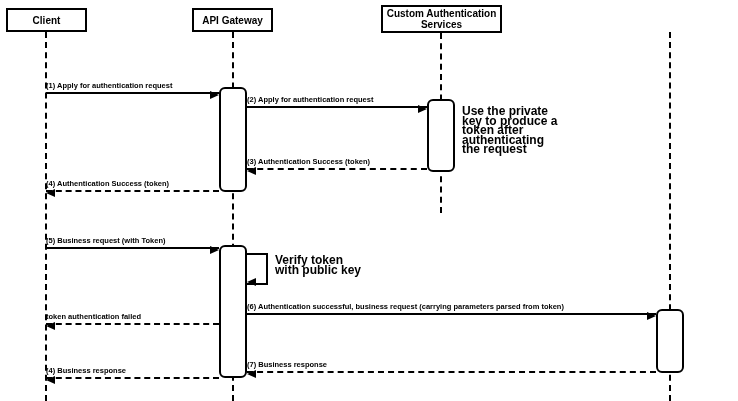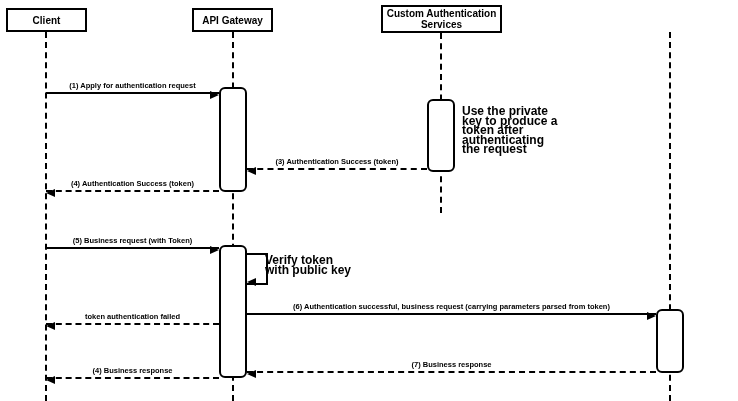--- a/index.html
+++ b/index.html
@@ -19,21 +19,21 @@
     position: absolute; width: 0;
     border-left: 2px dashed #000; z-index: 1;
   }
   .activation {
     position: absolute; box-sizing: border-box; width: 28px;
     border: 2px solid #000; border-radius: 6px; background: #fff; z-index: 2;
   }
   .message { position: absolute; z-index: 4; }
   .msg-label {
     font-weight: bold; font-size: 7.5px; line-height: 11px; height: 11px;
-    text-align: center; white-space: nowrap;
+    text-align: left; white-space: nowrap;
   }
   .msg-line { position: relative; height: 0; border-top: 2px solid #000; margin-top: 1px; }
   .msg-line.dashed { border-top-style: dashed; }
   .arrow {
     position: absolute; width: 0; height: 0;
     border-top: 4px solid transparent; border-bottom: 4px solid transparent;
     top: -3px;
   }
   .arrow.right { right: 0; border-left: 9px solid #000; }
   .arrow.left  { left: 0;  border-right: 9px solid #000; }
@@ -72,20 +72,26 @@
   <div class="activation" style="left:219px;top:245px;height:133px"></div>
   <div class="activation" style="left:656px;top:309px;height:64px"></div>
 
   <div class="message" style="left:46px;top:80px;width:173px">
     <div class="msg-label">(1) Apply for authentication request</div>
     <div class="msg-line solid">
         <span class="arrow right"></span>
       </div>
   </div>
 
+  <div class="message" style="left:247px;top:94px;width:180px">
+    <div class="msg-label">(2) Apply for authentication request</div>
+    <div class="msg-line solid">
+        <span class="arrow right"></span>
+      </div>
+  </div>
 
   <div class="message" style="left:247px;top:156px;width:180px">
     <div class="msg-label">(3) Authentication Success (token)</div>
     <div class="msg-line dashed">
         <span class="arrow left"></span>
       </div>
   </div>
 
   <div class="message" style="left:46px;top:178px;width:173px">
     <div class="msg-label">(4) Authentication Success (token)</div>
@@ -97,21 +103,21 @@
   <div class="message" style="left:46px;top:235px;width:173px">
     <div class="msg-label">(5) Business request (with Token)</div>
     <div class="msg-line solid">
         <span class="arrow right"></span>
       </div>
   </div>
 
   <div class="self-loop" style="left:247px;top:253px;width:21px;height:32px">
     <span class="arrow left"></span>
   </div>
-  <div class="self-label" style="left:265px;top:256px">Verify token
+  <div class="self-label" style="left:275px;top:256px">Verify token
 with public key</div>
 
   <div class="message" style="left:46px;top:311px;width:173px">
     <div class="msg-label">token authentication failed</div>
     <div class="msg-line dashed">
         <span class="arrow left"></span>
       </div>
   </div>
 
   <div class="message" style="left:247px;top:301px;width:409px">

